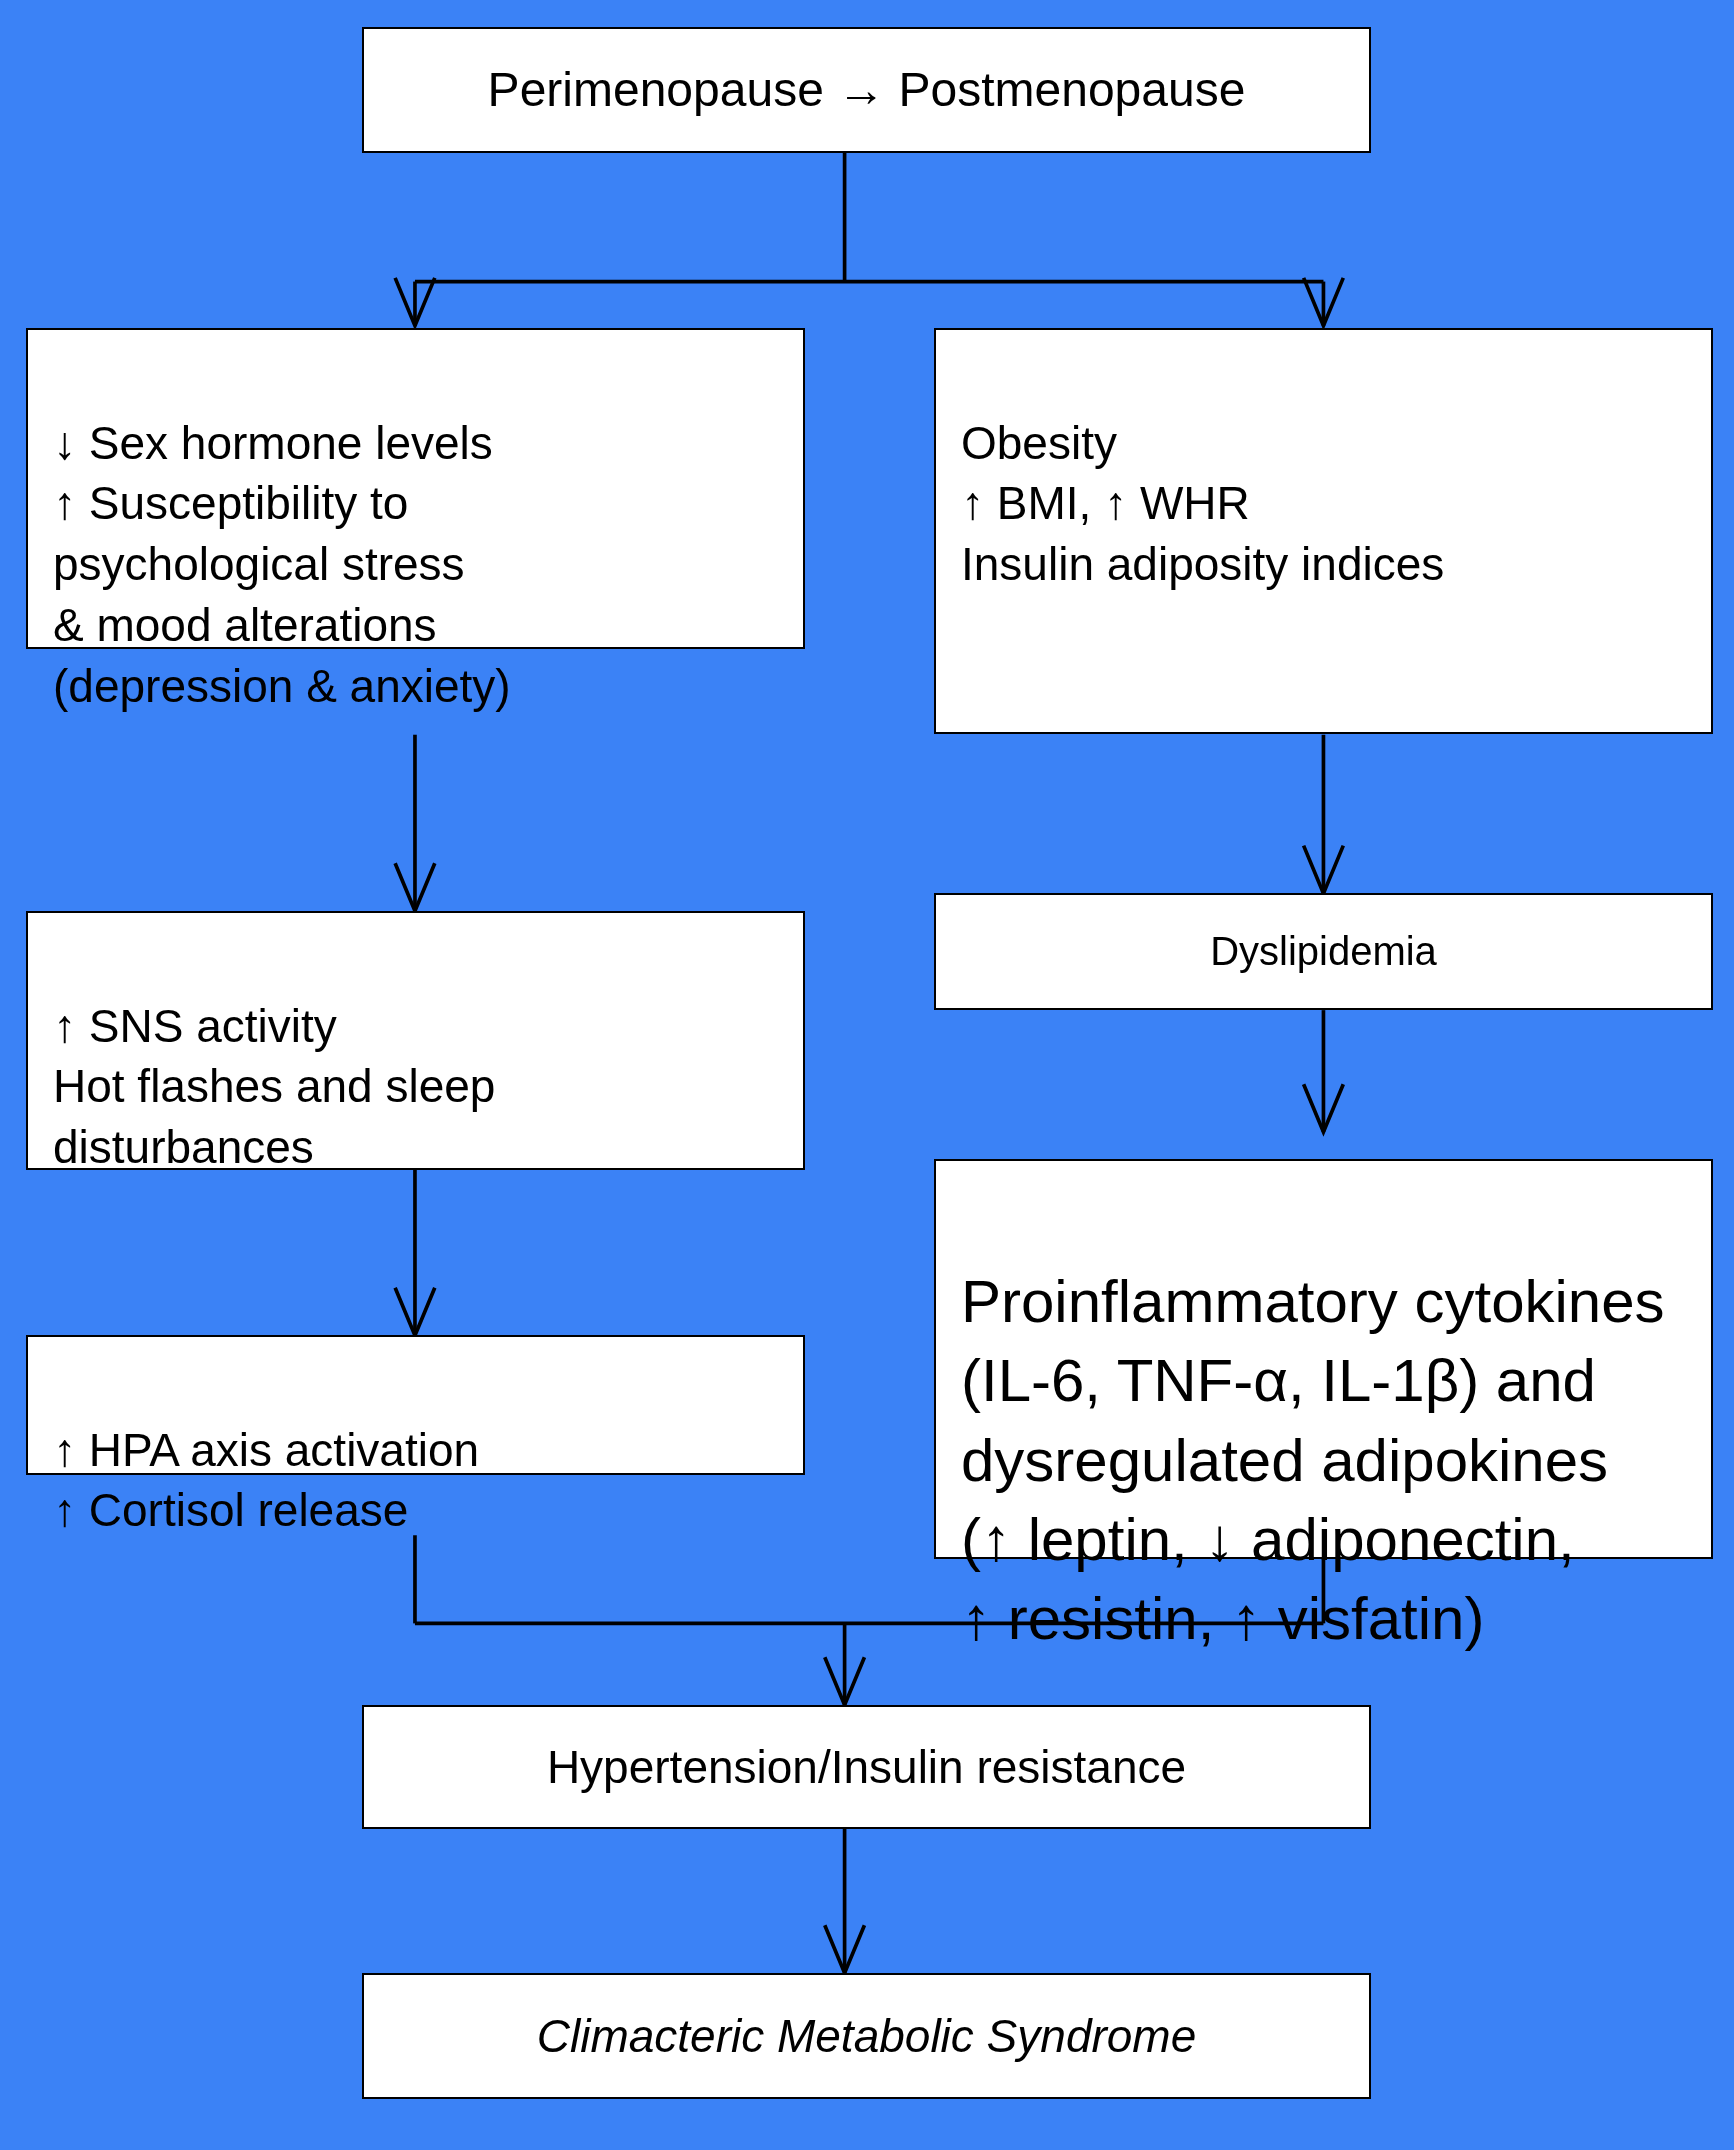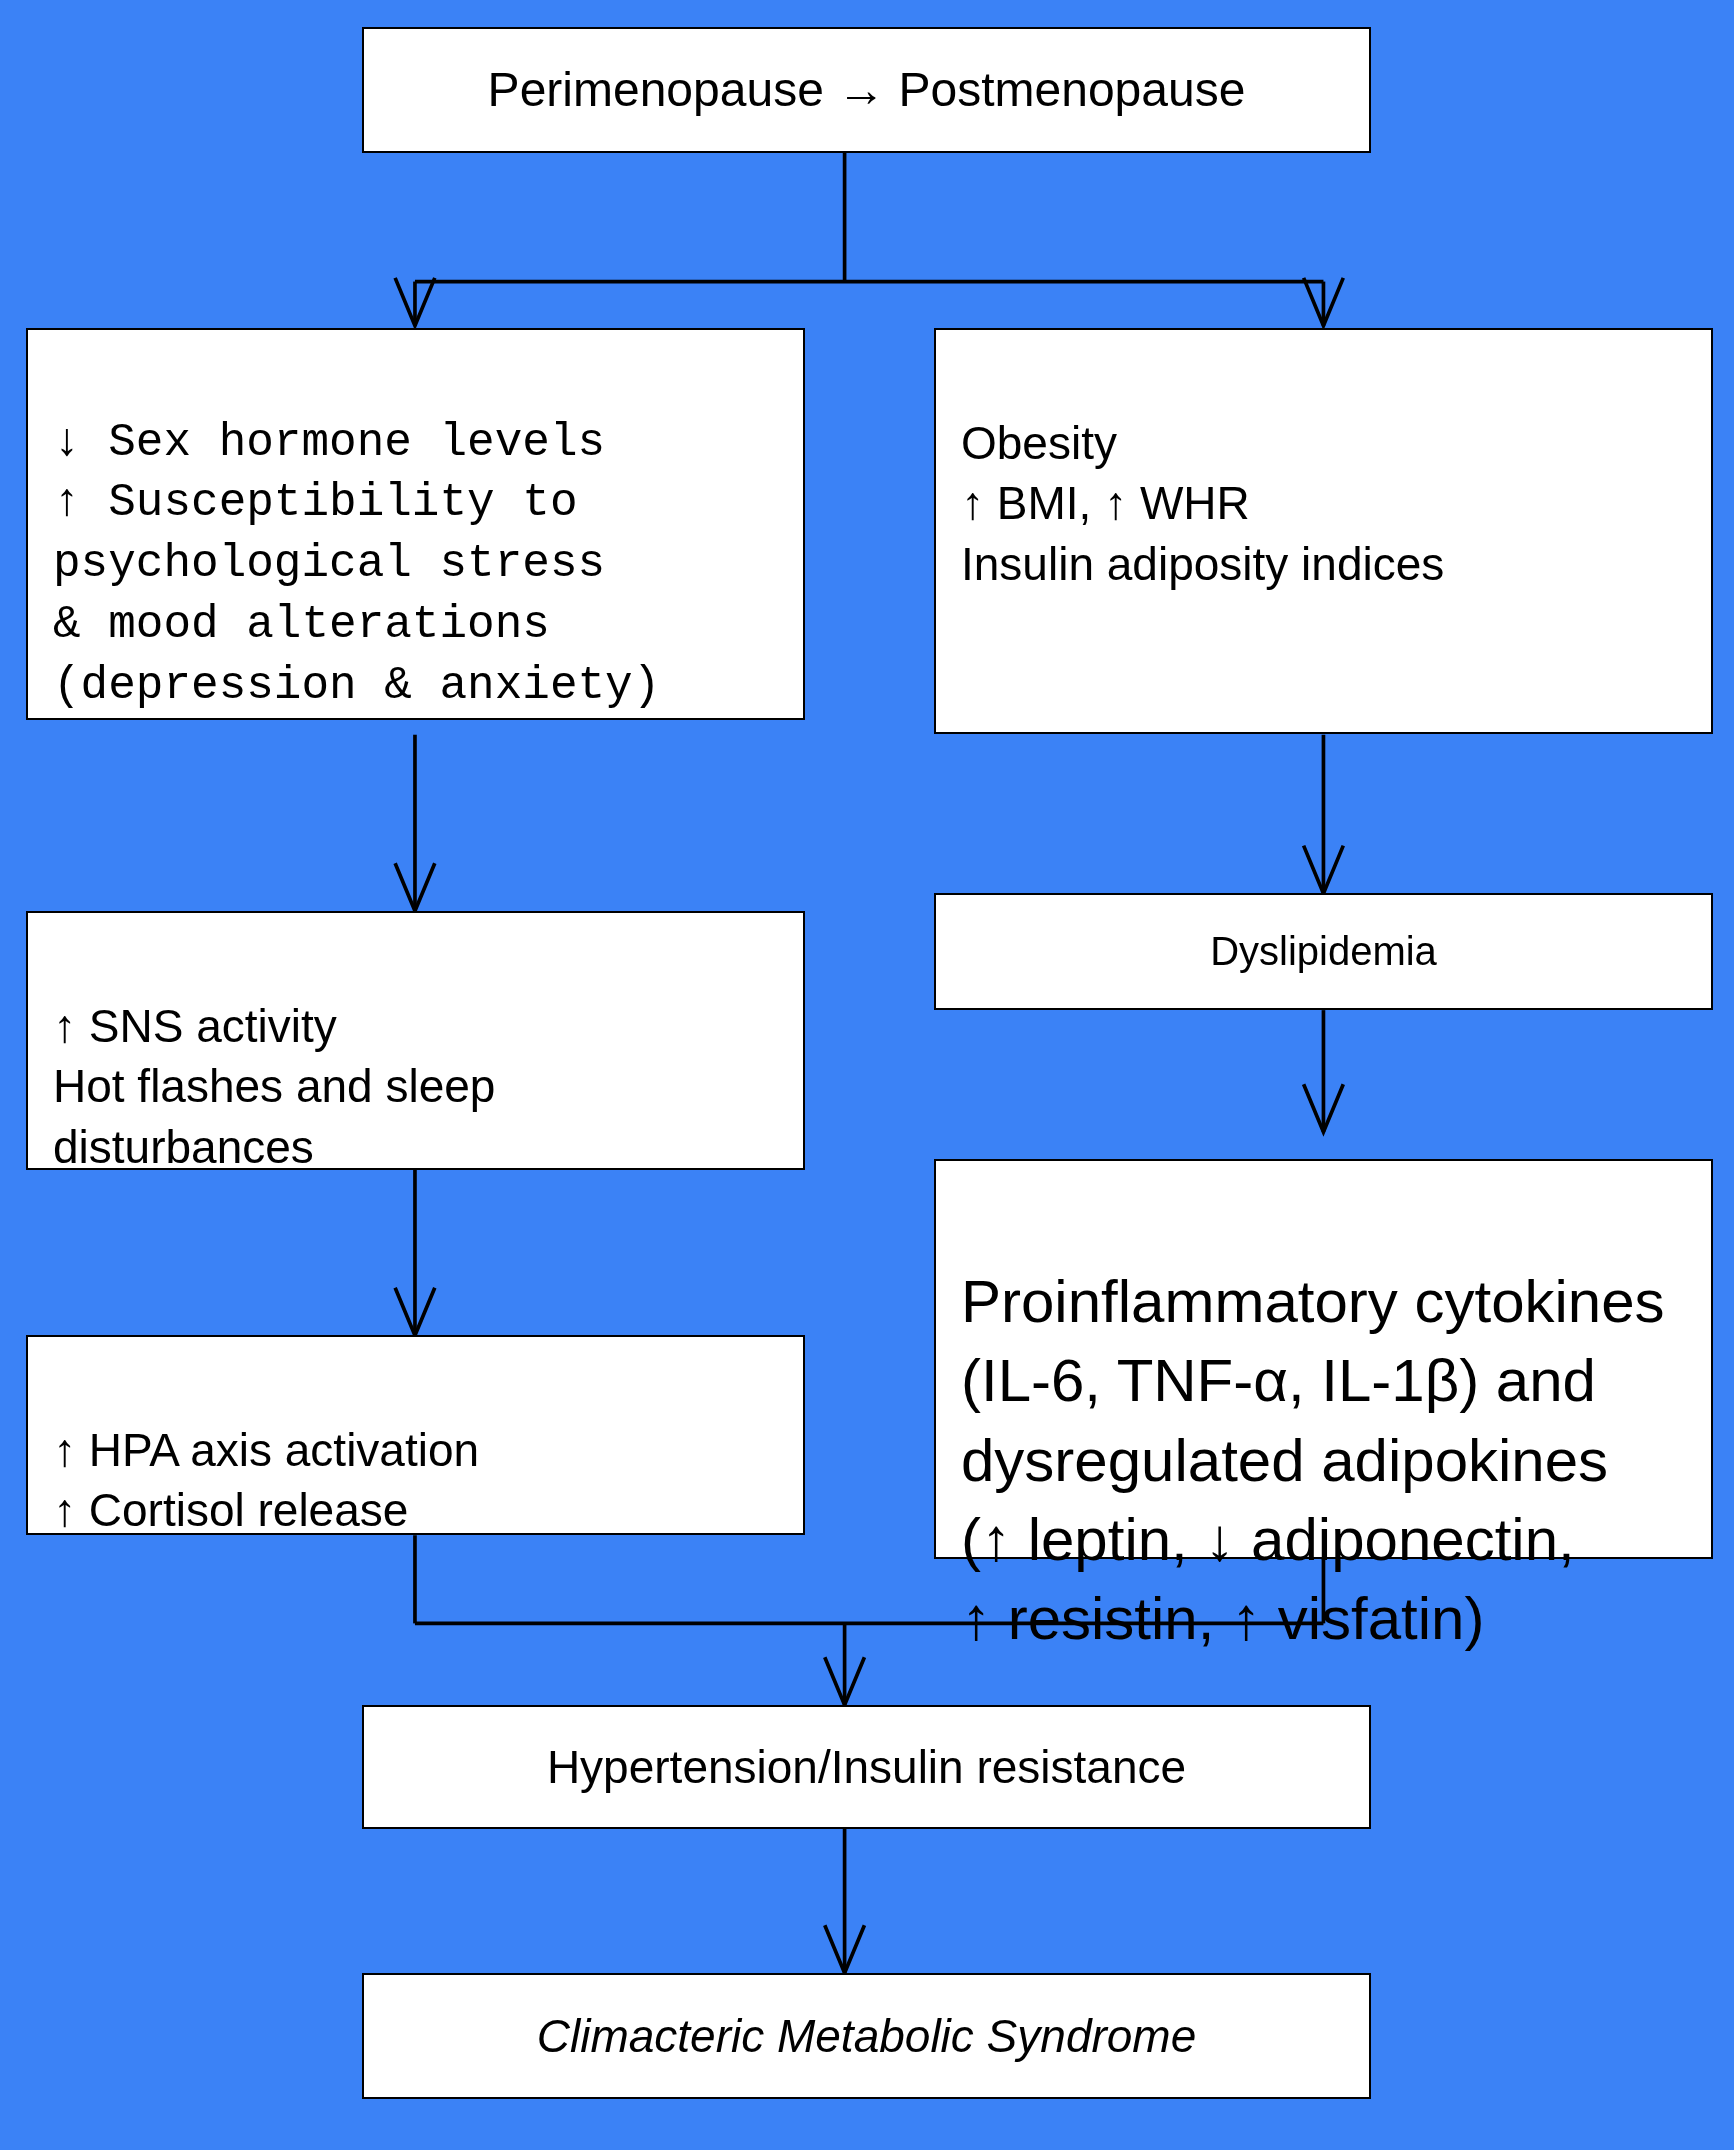--- a/index.html
+++ b/index.html
@@ -82,21 +82,21 @@
     <path class="wirehead" d="M1123,2256 L1150,2321 L1177,2256"></path>
 
     <path class="wire" d="M1150,2490 L1150,2686"></path>
     <path class="wirehead" d="M1123,2621 L1150,2686 L1177,2621"></path>
   </svg>
 
   <div class="node center-node" style="left:362px; top:27px; width:1009px; height:126px; font-size:48px;">
     <span class="txt">Perimenopause → Postmenopause</span>
   </div>
 
-  <div class="node left-node" style="left:26px; top:328px; width:779px; height:392px; font-size:46px;font-family:Liberation Mono, monospace;">
+  <div class="node left-node" style="left:26px; top:328px; width:779px; height:321px; font-size:46px;">
     <span class="txt">↓ Sex hormone levels
 ↑ Susceptibility to
 psychological stress
 &amp; mood alterations
 (depression &amp; anxiety)</span>
   </div>
 
   <div class="node left-node" style="left:934px; top:328px; width:779px; height:406px; font-size:46px;">
     <span class="txt">Obesity
 ↑ BMI, ↑ WHR
@@ -114,21 +114,21 @@
   </div>
 
   <div class="node left-node" style="left:934px; top:1159px; width:779px; height:400px; font-size:60px;">
     <span class="txt">Proinflammatory cytokines
 (IL-6, TNF-α, IL-1β) and
 dysregulated adipokines
 (↑ leptin, ↓ adiponectin,
 ↑ resistin, ↑ visfatin)</span>
   </div>
 
-  <div class="node left-node" style="left:26px; top:1335px; width:779px; height:200px; font-size:46px;">
+  <div class="node left-node" style="left:26px; top:1335px; width:779px; height:140px; font-size:46px;">
     <span class="txt">↑ HPA axis activation
 ↑ Cortisol release</span>
   </div>
 
   <div class="node center-node" style="left:362px; top:1705px; width:1009px; height:124px; font-size:46px;">
     <span class="txt">Hypertension/Insulin resistance</span>
   </div>
 
   <div class="node center-node" style="left:362px; top:1973px; width:1009px; height:126px; font-size:46px;font-style:italic;">
     <span class="txt">Climacteric Metabolic Syndrome</span>

